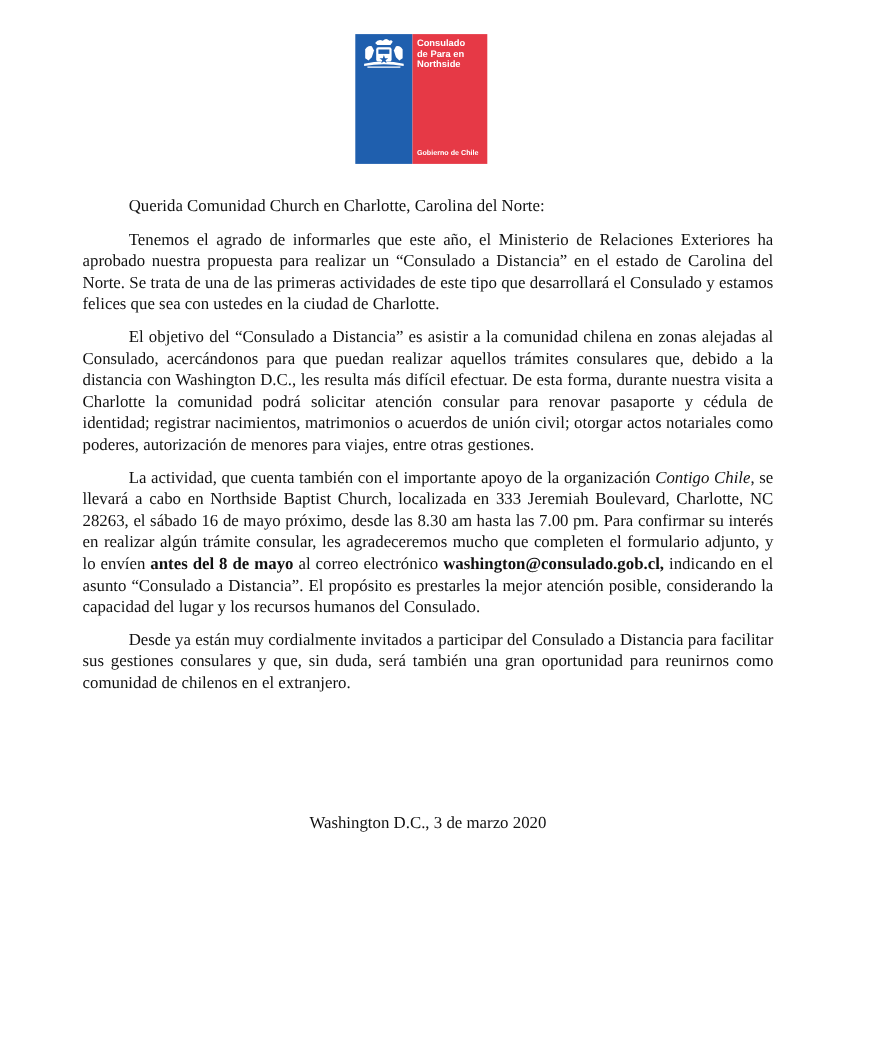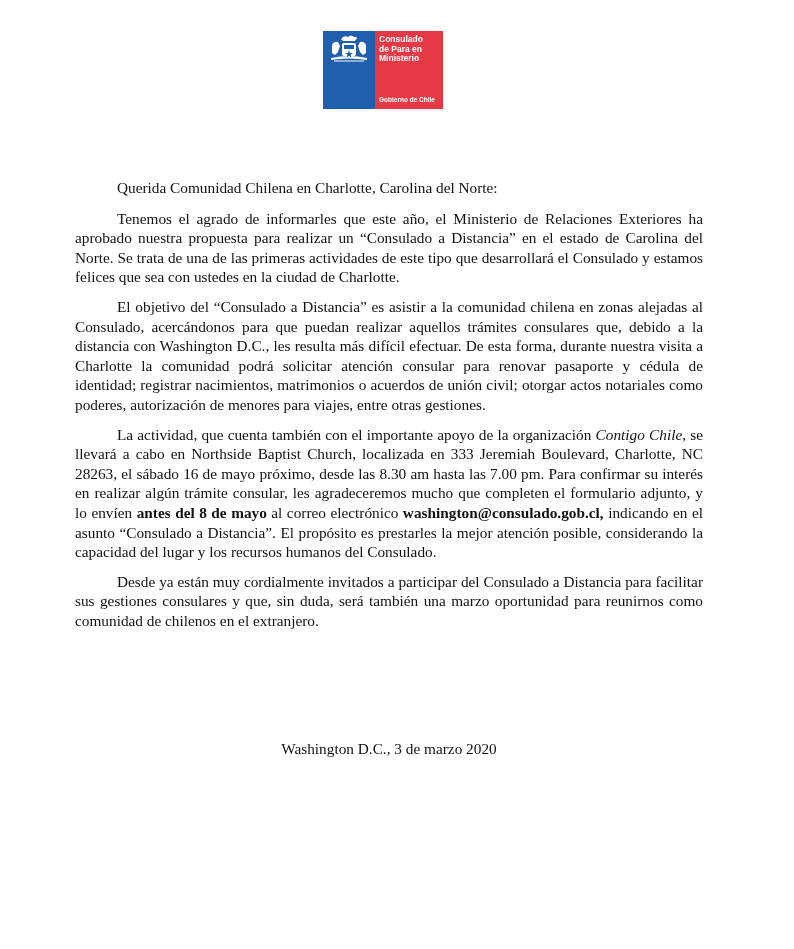--- a/index.html
+++ b/index.html
@@ -1,18 +1,18 @@
 <!DOCTYPE html>
 <html><head>
 <meta charset="utf-8">
 <style>
   html, body { margin: 0; padding: 0; background: #ffffff; }
   body { width: 794px; height: 949px; position: relative; overflow: hidden;
          font-family: "Liberation Serif", "DejaVu Serif", serif; color: #111; }
-  .logo { position: absolute; left: 323px; top: 31px; width: 120px; height: 78px; display: flex; }
+  .logo { position: absolute; left: 323px; top: 31px; width: 120px; height: 118px; display: flex; }
   .logo-blue { width: 52px; height: 100%; background: #1f5fae; position: relative; }
   .logo-red { flex: 1; height: 100%; background: #e63946; position: relative; }
   .logo-crest { position: absolute; left: 5px; top: 4px; width: 42px; height: 30px; }
   .logo-text { position: absolute; left: 4px; top: 4px; color: #fff;
                font-family: "Liberation Sans", "DejaVu Sans", sans-serif; font-size: 8.5px;
                line-height: 9.5px; font-weight: bold; }
   .logo-sub { position: absolute; left: 4px; bottom: 6px; color: #fff;
               font-family: "Liberation Sans", "DejaVu Sans", sans-serif; font-size: 6.5px; font-weight: bold; }
   .letter { position: absolute; left: 75px; top: 178px; width: 628px; font-size: 15.3px; line-height: 19.6px; }
   .greeting { text-indent: 42px; margin: 0 0 11px 0; }
@@ -36,27 +36,27 @@
       </g>
       <rect x="16" y="10" width="10" height="4" fill="#1f5fae"></rect>
       <polygon points="21,15 22,18 25,18 22.5,19.8 23.5,22.5 21,21 18.5,22.5 19.5,19.8 17,18 20,18" fill="#1f5fae"></polygon>
       <path d="M6 26 h30" stroke="#ffffff" stroke-width="1"></path>
     </svg>
   </div>
   <div class="logo-red">
     <div class="logo-text">
       <div>Consulado</div>
       <div>de Para en</div>
-      <div>Ministerio</div>
+      <div>Northside</div>
     </div>
     <div class="logo-sub">Gobierno de Chile</div>
   </div>
 </div>
 
 <div class="letter">
-  <p class="greeting">Querida Comunidad Chilena en Charlotte, Carolina del Norte:</p>
+  <p class="greeting">Querida Comunidad Church en Charlotte, Carolina del Norte:</p>
   <p class="para">Tenemos el agrado de informarles que este año, el Ministerio de Relaciones Exteriores ha aprobado nuestra propuesta para realizar un “Consulado a Distancia” en el estado de Carolina del Norte. Se trata de una de las primeras actividades de este tipo que desarrollará el Consulado y estamos felices que sea con ustedes en la ciudad de Charlotte.</p>
   <p class="para">El objetivo del “Consulado a Distancia” es asistir a la comunidad chilena en zonas alejadas al Consulado, acercándonos para que puedan realizar aquellos trámites consulares que, debido a la distancia con Washington D.C., les resulta más difícil efectuar. De esta forma, durante nuestra visita a Charlotte la comunidad podrá solicitar atención consular para renovar pasaporte y cédula de identidad; registrar nacimientos, matrimonios o acuerdos de unión civil; otorgar actos notariales como poderes, autorización de menores para viajes, entre otras gestiones.</p>
   <p class="para"><span>La actividad, que cuenta también con el importante apoyo de la organización </span><i>Contigo Chile</i><span>, se llevará a cabo en Northside Baptist Church, localizada en 333 Jeremiah Boulevard, Charlotte, NC 28263, el sábado 16 de mayo próximo, desde las 8.30 am hasta las 7.00 pm. Para confirmar su interés en realizar algún trámite consular, les agradeceremos mucho que completen el formulario adjunto, y lo envíen </span><b>antes del 8 de mayo</b><span> al correo electrónico </span><b>washington@consulado.gob.cl,</b><span> indicando en el asunto “Consulado a Distancia”. El propósito es prestarles la mejor atención posible, considerando la capacidad del lugar y los recursos humanos del Consulado.</span></p>
-  <p class="para">Desde ya están muy cordialmente invitados a participar del Consulado a Distancia para facilitar sus gestiones consulares y que, sin duda, será también una marzo oportunidad para reunirnos como comunidad de chilenos en el extranjero.</p>
+  <p class="para">Desde ya están muy cordialmente invitados a participar del Consulado a Distancia para facilitar sus gestiones consulares y que, sin duda, será también una gran oportunidad para reunirnos como comunidad de chilenos en el extranjero.</p>
 </div>
 
 <div class="sign">Washington D.C., 3 de marzo 2020</div>
 
 </body></html>

